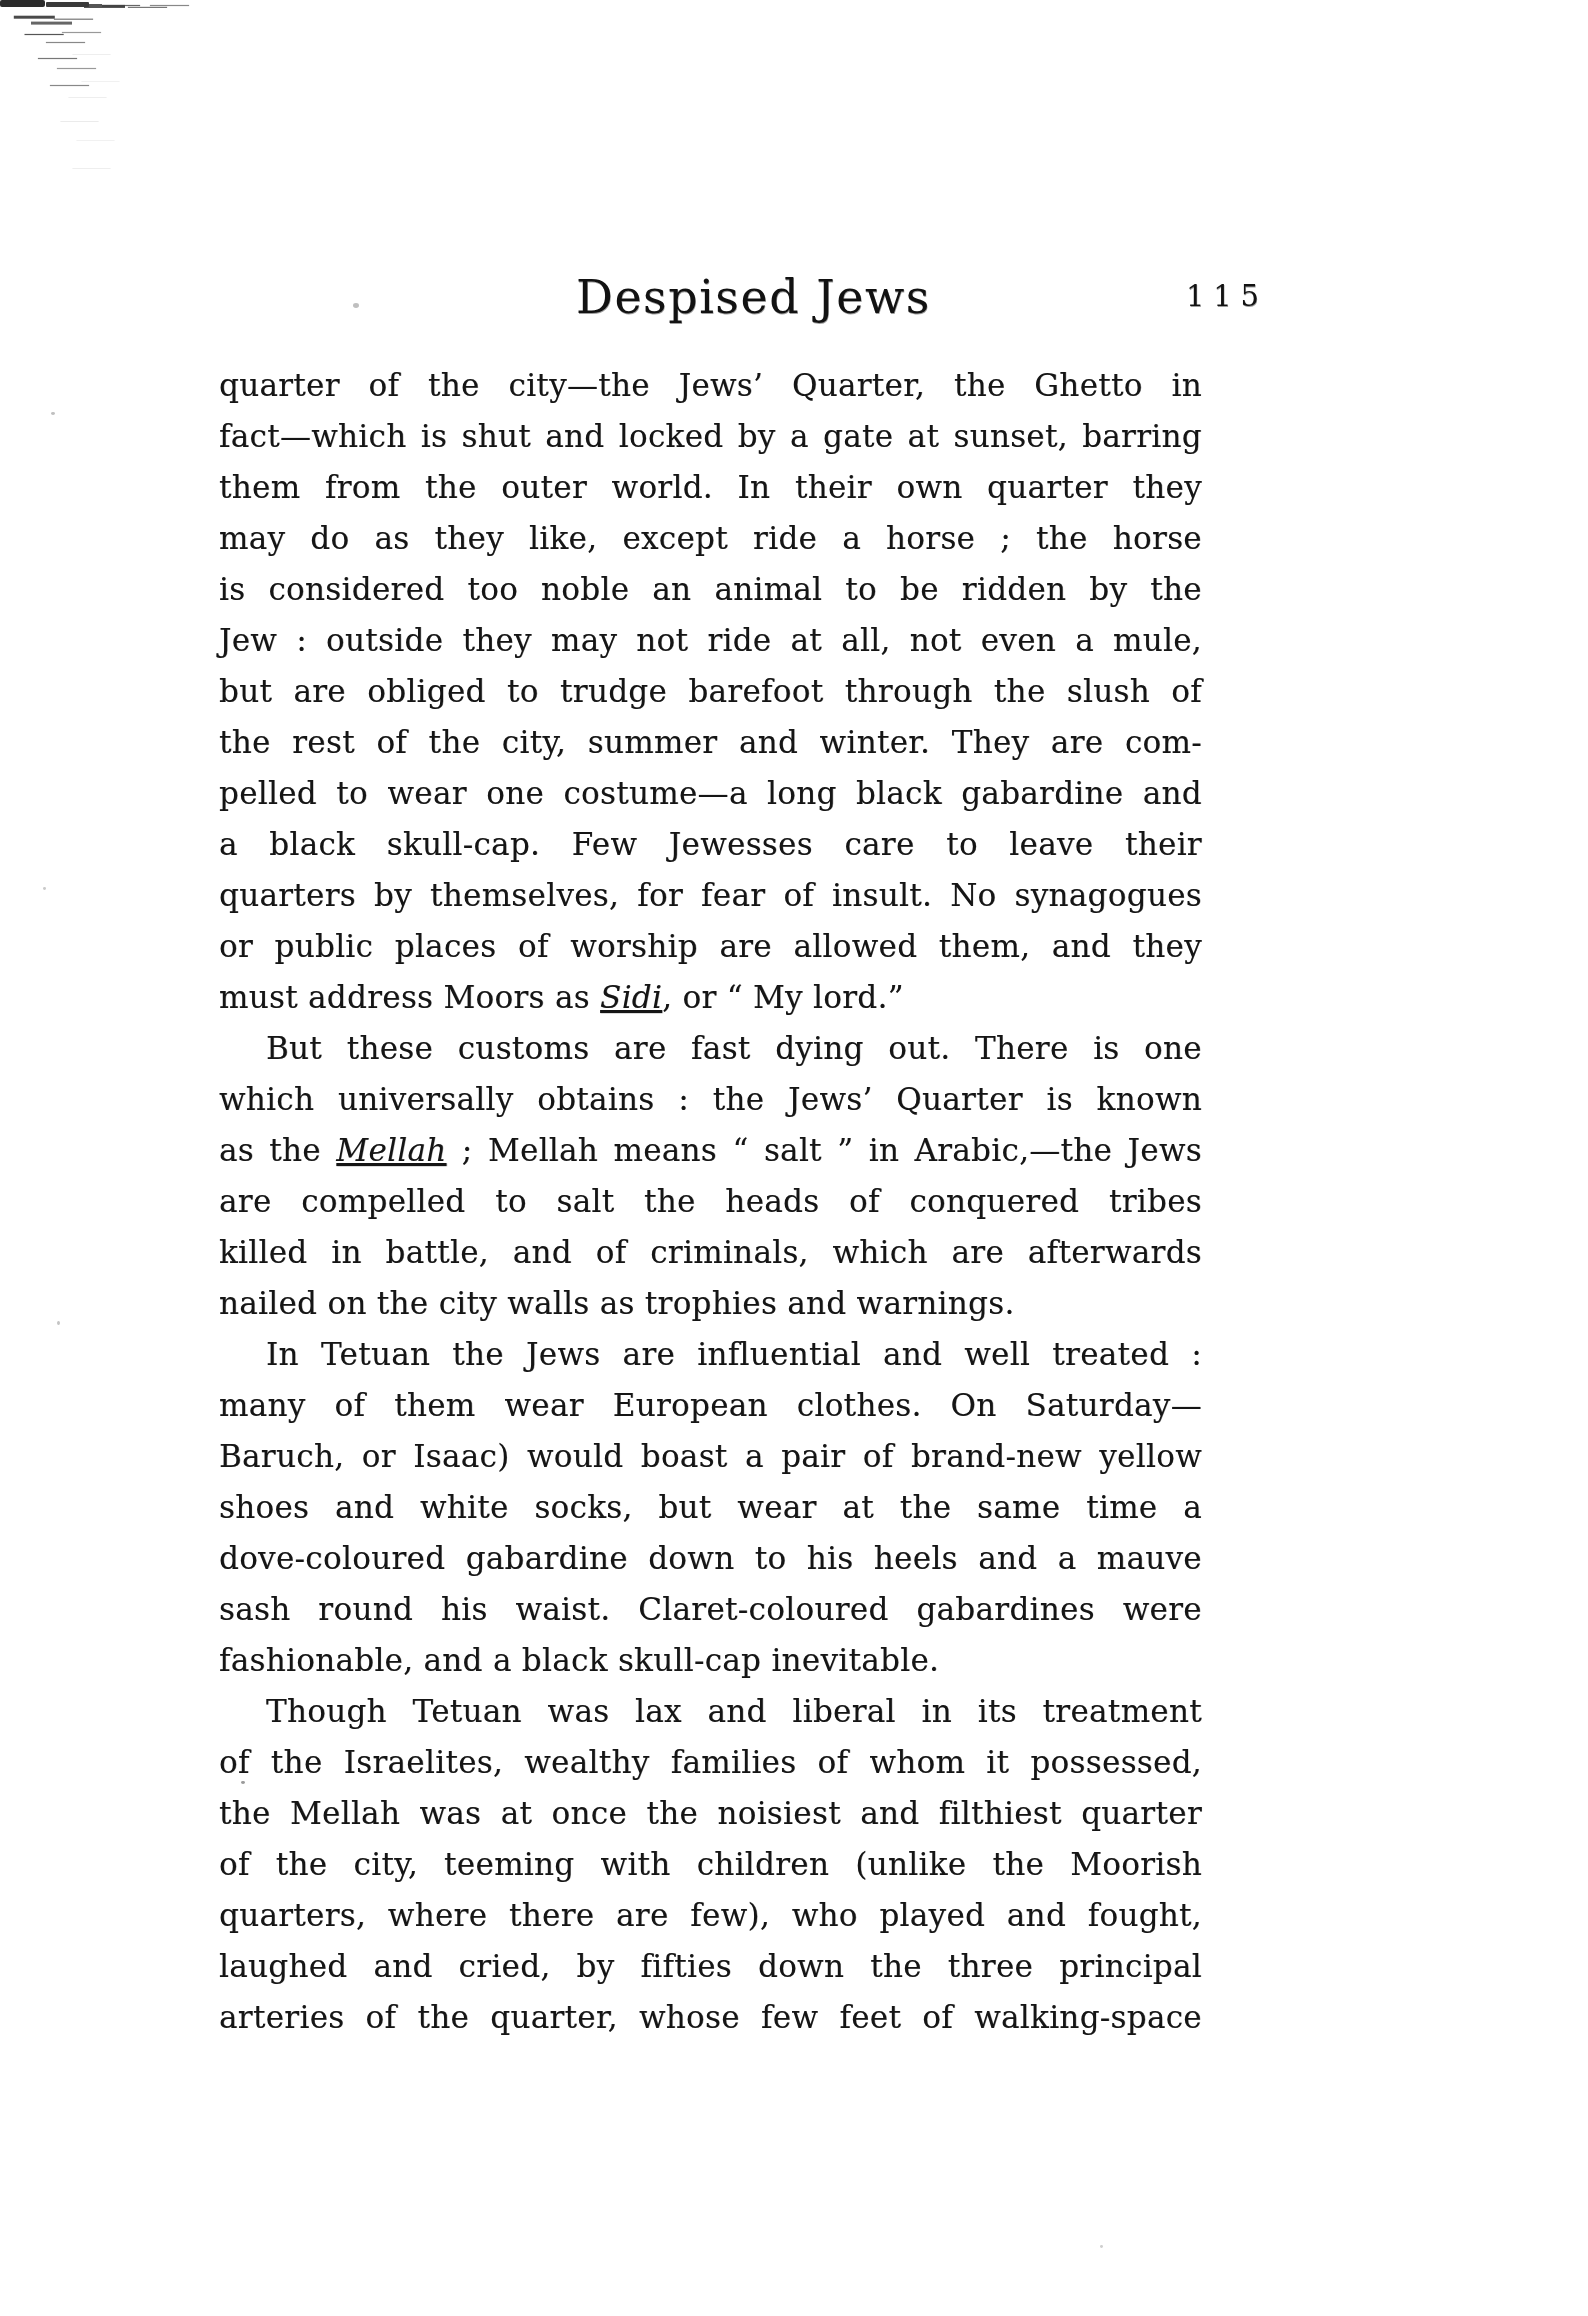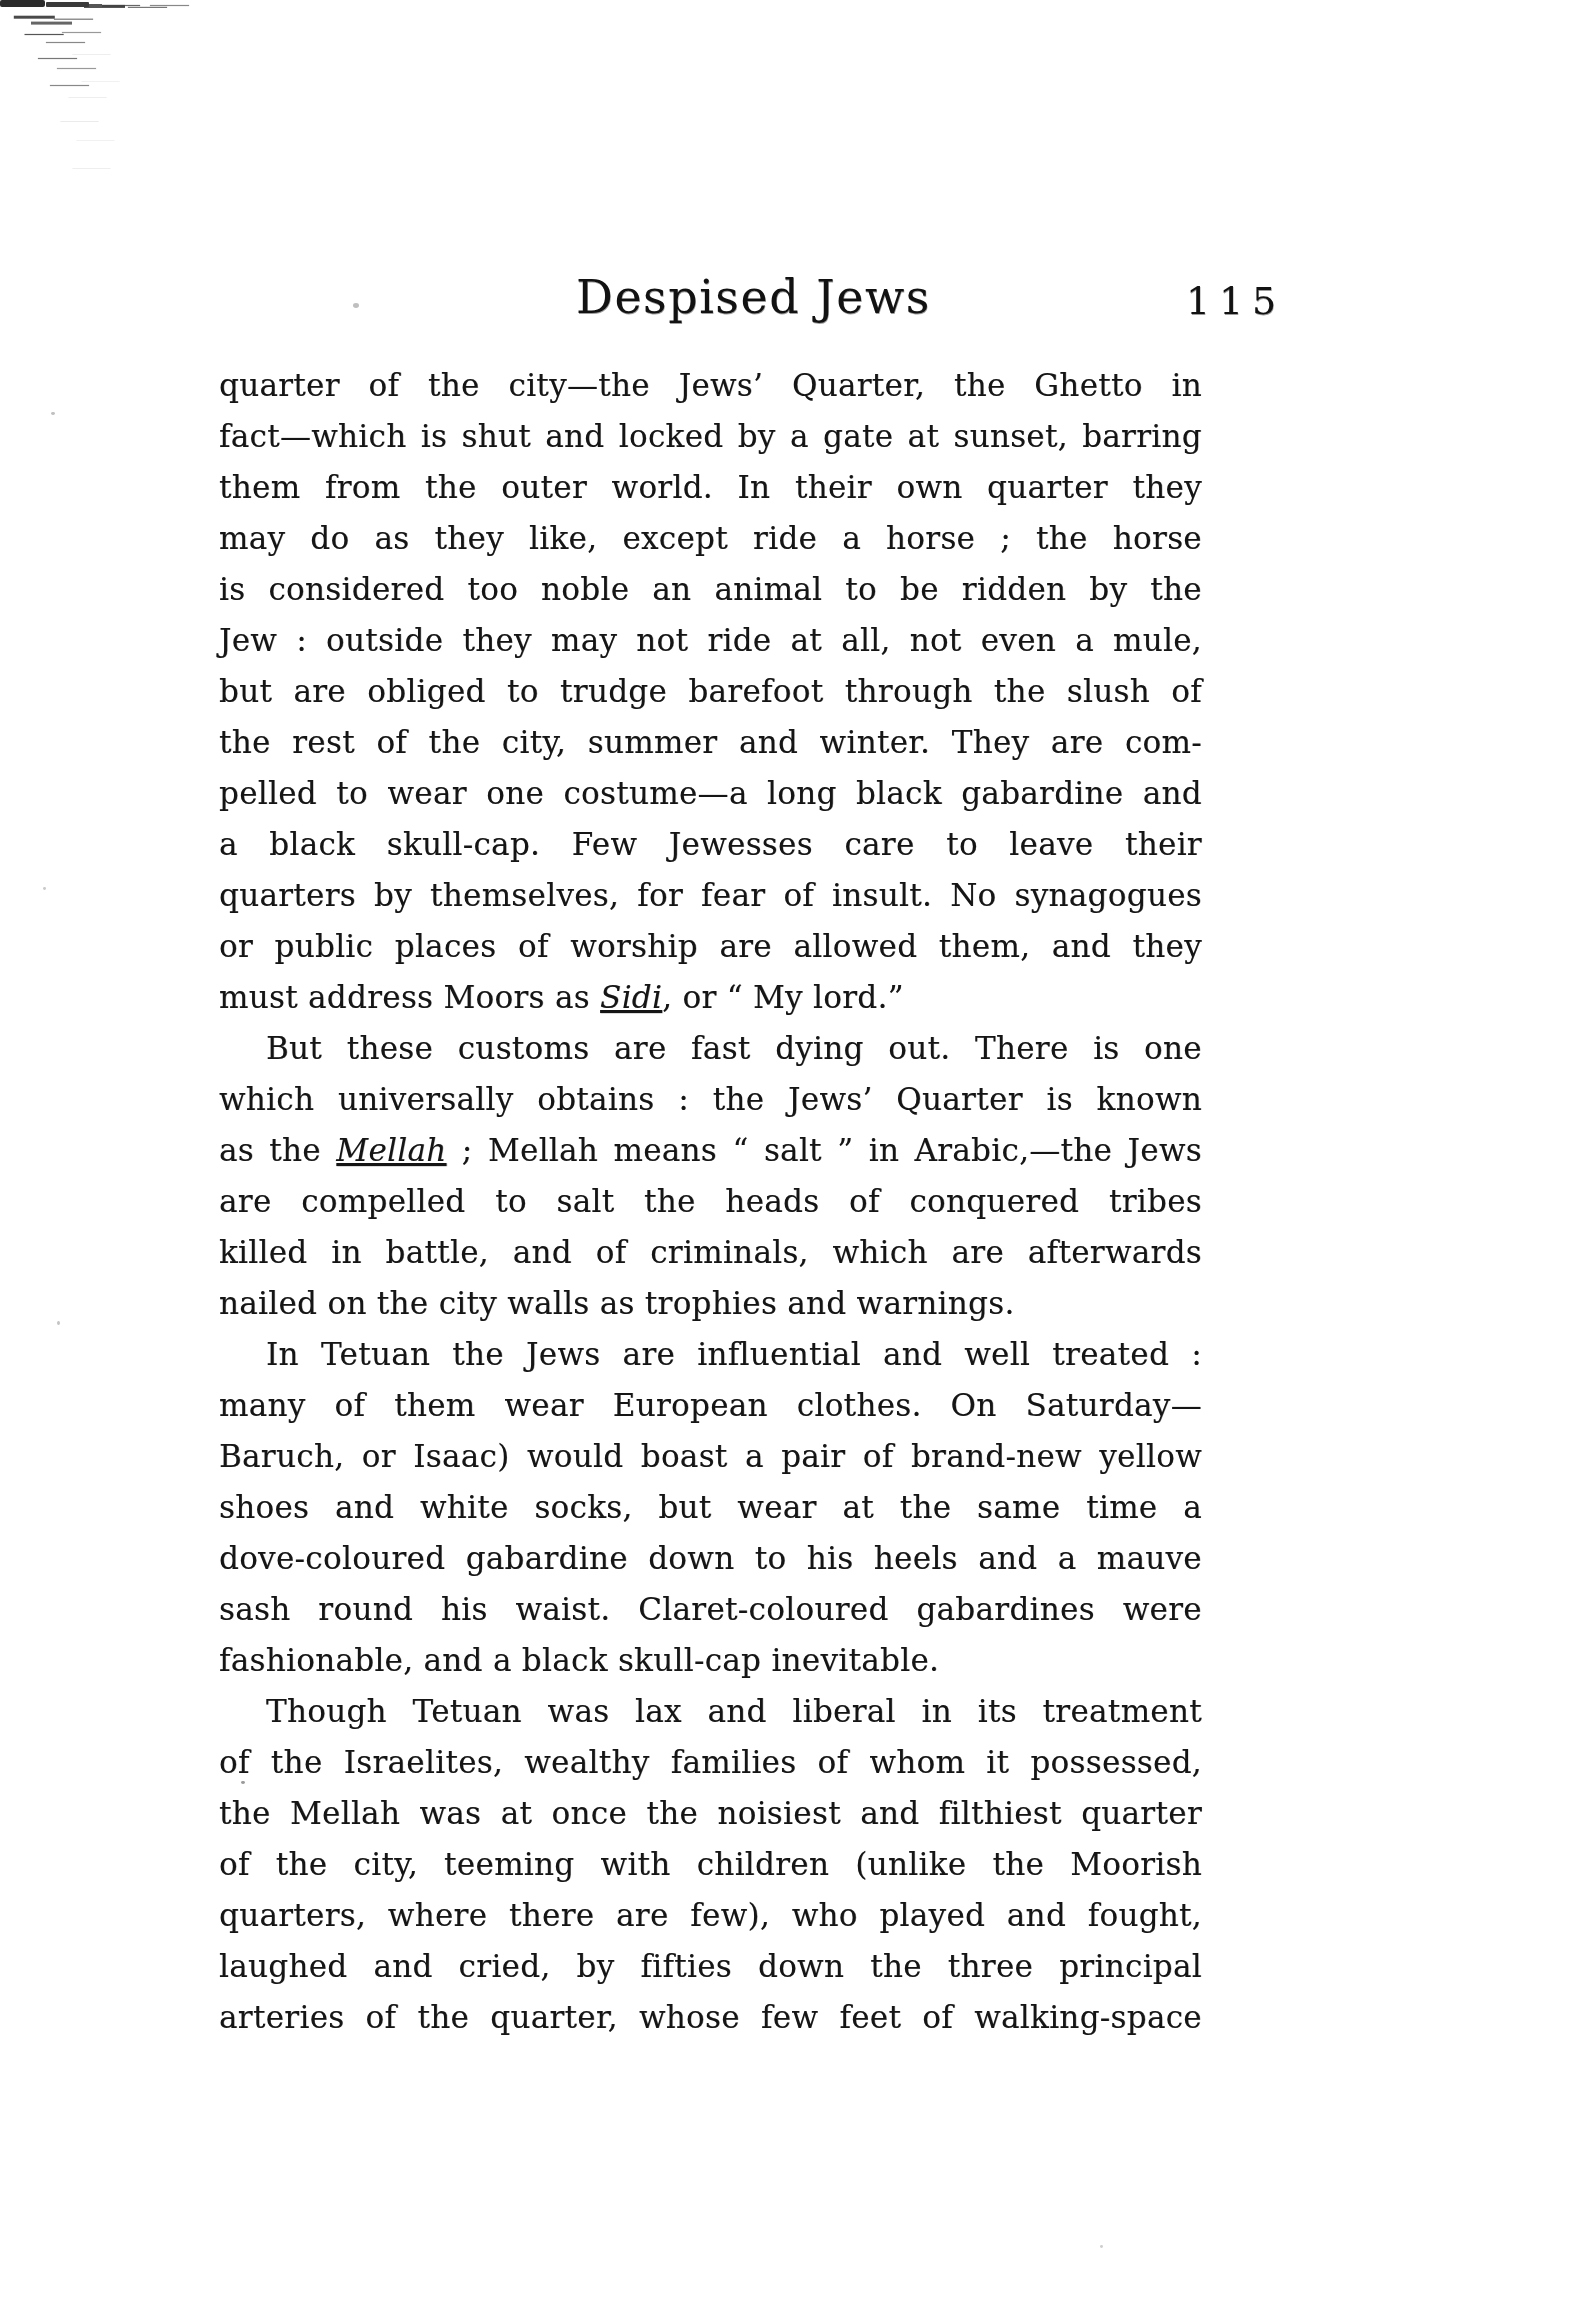--- a/index.html
+++ b/index.html
@@ -23,21 +23,21 @@
     font-size: 46px;
     font-weight: 400;
     letter-spacing: 1.5px;
     color: #121212;
     text-shadow: 0.5px 0.5px 0.6px rgba(10,10,10,0.4);
     white-space: nowrap;
   }
   .page-number {
     position: absolute;
     left: 1186px; top: 267px;
-    font-size: 38px;
+    font-size: 29px;
     letter-spacing: 8.8px;
     color: #121212;
     text-shadow: 0.5px 0.5px 0.6px rgba(10,10,10,0.4);
   }
 
   
   .body-block {
     position: absolute;
     left: 183px; top: 360px;
     width: 1019px;

